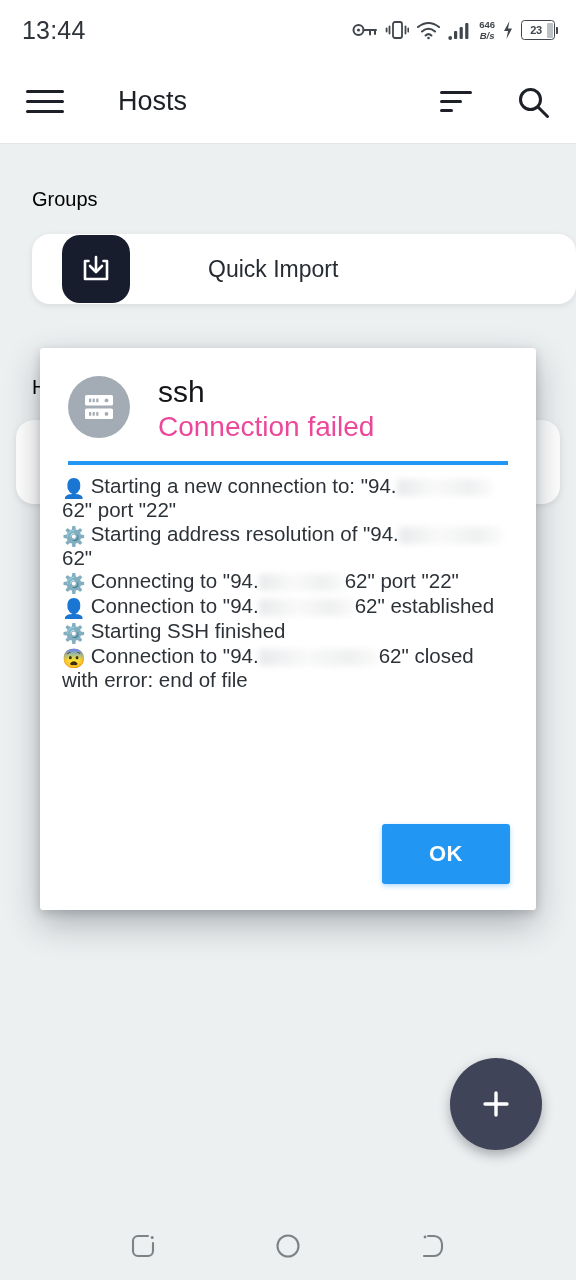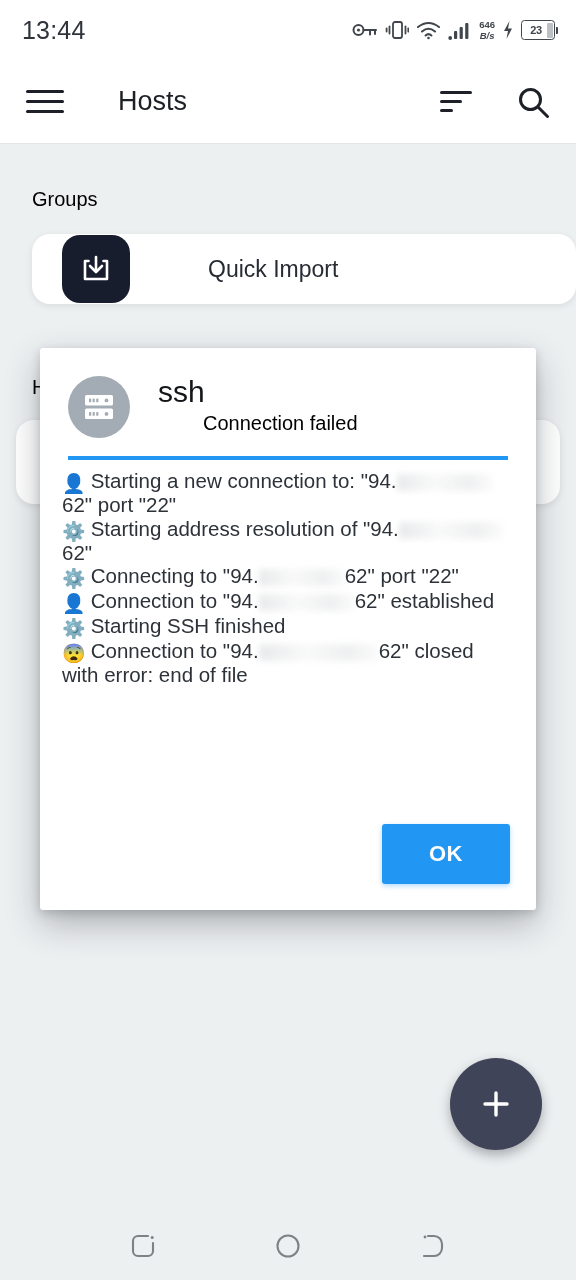--- a/index.html
+++ b/index.html
@@ -90,21 +90,21 @@
     box-shadow:0 14px 34px rgba(25,32,42,.30), 0 3px 10px rgba(25,32,42,.18);
     display:flex; flex-direction:column;
   }
   #dialog-header{ display:flex; align-items:flex-start; padding:28px 0 0 28px; }
   #dialog-avatar{
     width:62px; height:62px; border-radius:50%; background:#a3acb4; flex:none;
     display:flex; align-items:center; justify-content:center;
   }
   #dialog-heads{ margin-left:28px; }
   #dialog-title{ font-size:30px; color:#14161a; line-height:1.08; }
-  #dialog-subtitle{ font-size:20px; color:#000000; margin-top:4px; line-height:1.1;margin-left:45px; }
+  #dialog-subtitle{ font-size:28px; color:#ec4899; margin-top:4px; line-height:1.1; }
   #dialog-rule{ height:4px; background:#2196f3; margin:18px 28px 0 28px; }
 
   #dialog-log{
     padding:10px 22px 0 22px; flex:1;
     font-size:20.5px; color:#2d3238; line-height:1.105;
   }
   .log-line{ margin-bottom:1px; }
   .emoji{ font-size:19px; margin-right:5px; vertical-align:-2px; letter-spacing:0;}
   .redact{
     display:inline-block; vertical-align:-3px;

